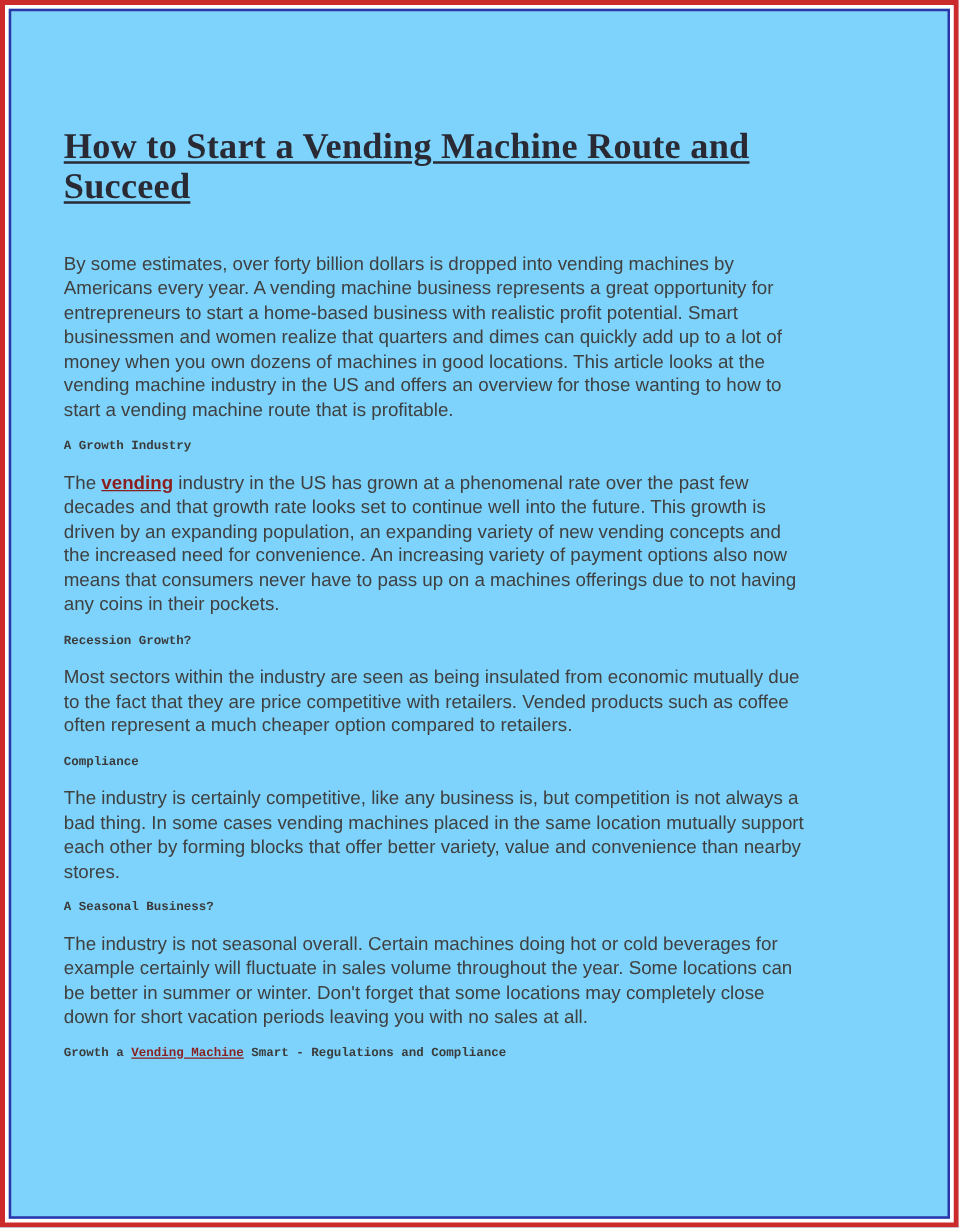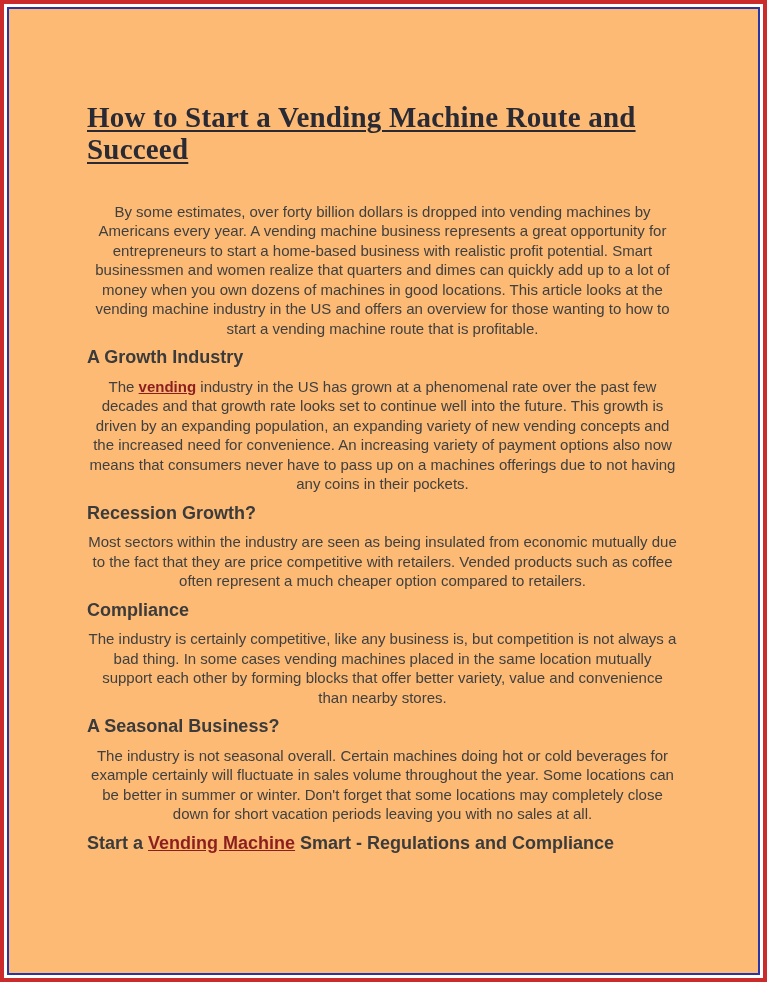--- a/index.html
+++ b/index.html
@@ -25,52 +25,52 @@
     height: 982px;
     box-sizing: border-box;
     border: 4px solid var(--outer-border);
     padding: 3px;
     background: #ffffff;
   }
   .inner {
     height: 100%;
     box-sizing: border-box;
     border: 2px solid var(--inner-border);
-    padding: 92px 80px 40px 78px;
+    padding: 92px 80px 40px 42px;
     overflow: hidden;
-    background: #fdba74;
+    background: #7dd3fc;
   }
   h1.doc-title {
     font-family: "Liberation Serif", "DejaVu Serif", serif;
     font-weight: bold;
     font-size: 29px;
     line-height: 1.12;
     color: var(--title-color);
     margin: 0 0 36px 0;
     max-width: 592px;
     text-decoration: underline;
     text-decoration-thickness: 2px;
     text-underline-offset: 3px;
     letter-spacing: 0.2px;
   }
   p.doc-paragraph {
     font-size: 15px;
     line-height: 19.5px;
     color: var(--body-text);
     margin: 0 0 10px 0;
     max-width: 592px;
-    text-align: center;
   }
   h2.doc-heading {
-    font-size: 18px;
+    font-size: 10px;
     line-height: 19.5px;
     font-weight: bold;
     color: var(--heading-color);
     margin: 0 0 9px 0;
     max-width: 592px;
+    font-family: Liberation Mono, monospace;
   }
   a.doclink {
     color: var(--link-color);
     font-weight: bold;
     text-decoration: underline;
     cursor: pointer;
   }
 </style>
 </head>
 <body>
@@ -91,16 +91,16 @@
     <p class="doc-paragraph">Most sectors within the industry are seen as being insulated from economic mutually due to the fact that they are price competitive with retailers. Vended products such as coffee often represent a much cheaper option compared to retailers.</p>
 
     <h2 class="doc-heading">Compliance</h2>
 
     <p class="doc-paragraph">The industry is certainly competitive, like any business is, but competition is not always a bad thing. In some cases vending machines placed in the same location mutually support each other by forming blocks that offer better variety, value and convenience than nearby stores.</p>
 
     <h2 class="doc-heading">A Seasonal Business?</h2>
 
     <p class="doc-paragraph">The industry is not seasonal overall. Certain machines doing hot or cold beverages for example certainly will fluctuate in sales volume throughout the year. Some locations can be better in summer or winter. Don't forget that some locations may completely close down for short vacation periods leaving you with no sales at all.</p>
 
-    <h2 class="doc-heading"><span>Start a </span><a class="doclink" href="#">Vending Machine</a><span> Smart - Regulations and Compliance</span></h2>
+    <h2 class="doc-heading"><span>Growth a </span><a class="doclink" href="#">Vending Machine</a><span> Smart - Regulations and Compliance</span></h2>
 
   </div>
 </div>
 
 </body></html>

